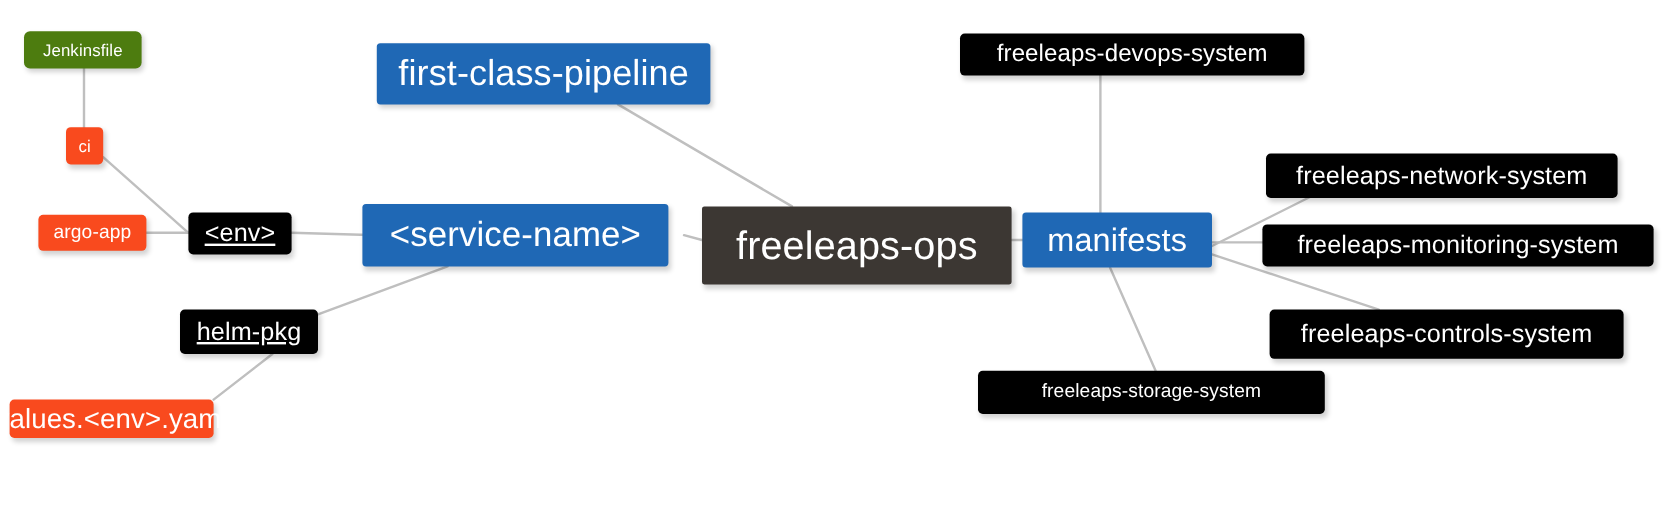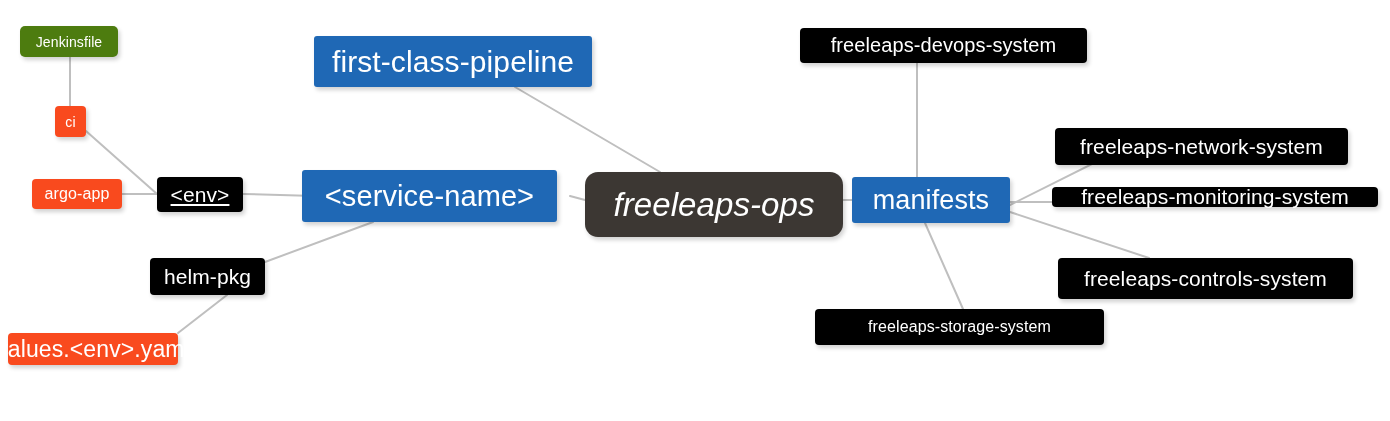--- a/index.html
+++ b/index.html
@@ -4,21 +4,21 @@
 <style>
   html,body{margin:0;padding:0;background:#ffffff;}
   body{width:1390px;height:421px;overflow:hidden;
        font-family:"Liberation Sans","DejaVu Sans",sans-serif;}
   #canvas{position:relative;width:1390px;height:421px;background:#fff;}
   #edges{position:absolute;left:0;top:0;width:1390px;height:421px;}
   .node{position:absolute;display:flex;align-items:center;justify-content:center;
         box-sizing:border-box;color:#ffffff;white-space:nowrap;
         box-shadow:2px 3px 4px rgba(0,0,0,0.18);
         letter-spacing:0.1px;}
-  .n-root{background:#3c3733;border-radius:13px;font-style:italic;}
+  .n-root{background:#3c3733;border-radius:2px;}
   .n-blue{background:#1f68b5;border-radius:3px;}
   .n-green{background:#000000;border-radius:4px;}
   .n-orange{background:#4d7c0f;border-radius:5px;}
   .n-red{background:#f94a1e;border-radius:4px;}
 </style>
 </head>
 <body>
 
 <div id="canvas">
   <svg id="edges" viewBox="0 0 1390 421" preserveAspectRatio="none">
@@ -35,25 +35,25 @@
       <line x1="1010" y1="205" x2="1122" y2="149" stroke="#bfbfbf" stroke-width="2" stroke-linecap="round"></line>
       <line x1="1010" y1="202" x2="1052" y2="202" stroke="#bfbfbf" stroke-width="2" stroke-linecap="round"></line>
       <line x1="1010" y1="212" x2="1149" y2="258" stroke="#bfbfbf" stroke-width="2" stroke-linecap="round"></line>
       <line x1="925" y1="223" x2="963" y2="309" stroke="#bfbfbf" stroke-width="2" stroke-linecap="round"></line>
     </svg>
   <div id="node-layer">
       <div class="node n-orange" style="left: 20px; top: 26px; width: 98px; height: 31px; font-size: 14px;">Jenkinsfile</div>
       <div class="node n-red" style="left: 55px; top: 106px; width: 31px; height: 31px; font-size: 14px;">ci</div>
       <div class="node n-red" style="left: 32px; top: 179px; width: 90px; height: 30px; font-size: 16px;">argo-app</div>
       <div class="node n-green" style="left: 157px; top: 177px; width: 86px; height: 35px; font-size: 21px; text-decoration: underline;">&lt;env&gt;</div>
-      <div class="node n-green" style="left: 150px; top: 258px; width: 115px; height: 37px; font-size: 21px;">helm-pkg</div>
+      <div class="node n-green" style="left: 150px; top: 258px; width: 115px; height: 37px; font-size: 21px; text-decoration: underline;">helm-pkg</div>
       <div class="node n-red" style="left: 8px; top: 333px; width: 170px; height: 32px; font-size: 23px;">values.&lt;env&gt;.yaml</div>
       <div class="node n-blue" style="left: 314px; top: 36px; width: 278px; height: 51px; font-size: 30px;">first-class-pipeline</div>
       <div class="node n-blue" style="left: 302px; top: 170px; width: 255px; height: 52px; font-size: 29px;">&lt;service-name&gt;</div>
       <div class="node n-root" style="left: 585px; top: 172px; width: 258px; height: 65px; font-size: 33px;">freeleaps-ops</div>
       <div class="node n-blue" style="left: 852px; top: 177px; width: 158px; height: 46px; font-size: 27px;">manifests</div>
       <div class="node n-green" style="left: 800px; top: 28px; width: 287px; height: 35px; font-size: 20px;">freeleaps-devops-system</div>
       <div class="node n-green" style="left: 1055px; top: 112px; width: 293px; height: 37px; font-size: 21px; margin-top: 16px;">freeleaps-network-system</div>
-      <div class="node n-green" style="left: 1052px; top: 187px; width: 326px; height: 20px; font-size: 21px;">freeleaps-monitoring-system</div>
+      <div class="node n-green" style="left: 1052px; top: 187px; width: 326px; height: 35px; font-size: 21px;">freeleaps-monitoring-system</div>
       <div class="node n-green" style="left: 1058px; top: 258px; width: 295px; height: 41px; font-size: 21px;">freeleaps-controls-system</div>
       <div class="node n-green" style="left: 815px; top: 309px; width: 289px; height: 36px; font-size: 16px;">freeleaps-storage-system</div>
     </div>
 </div>
 
 </body></html>

